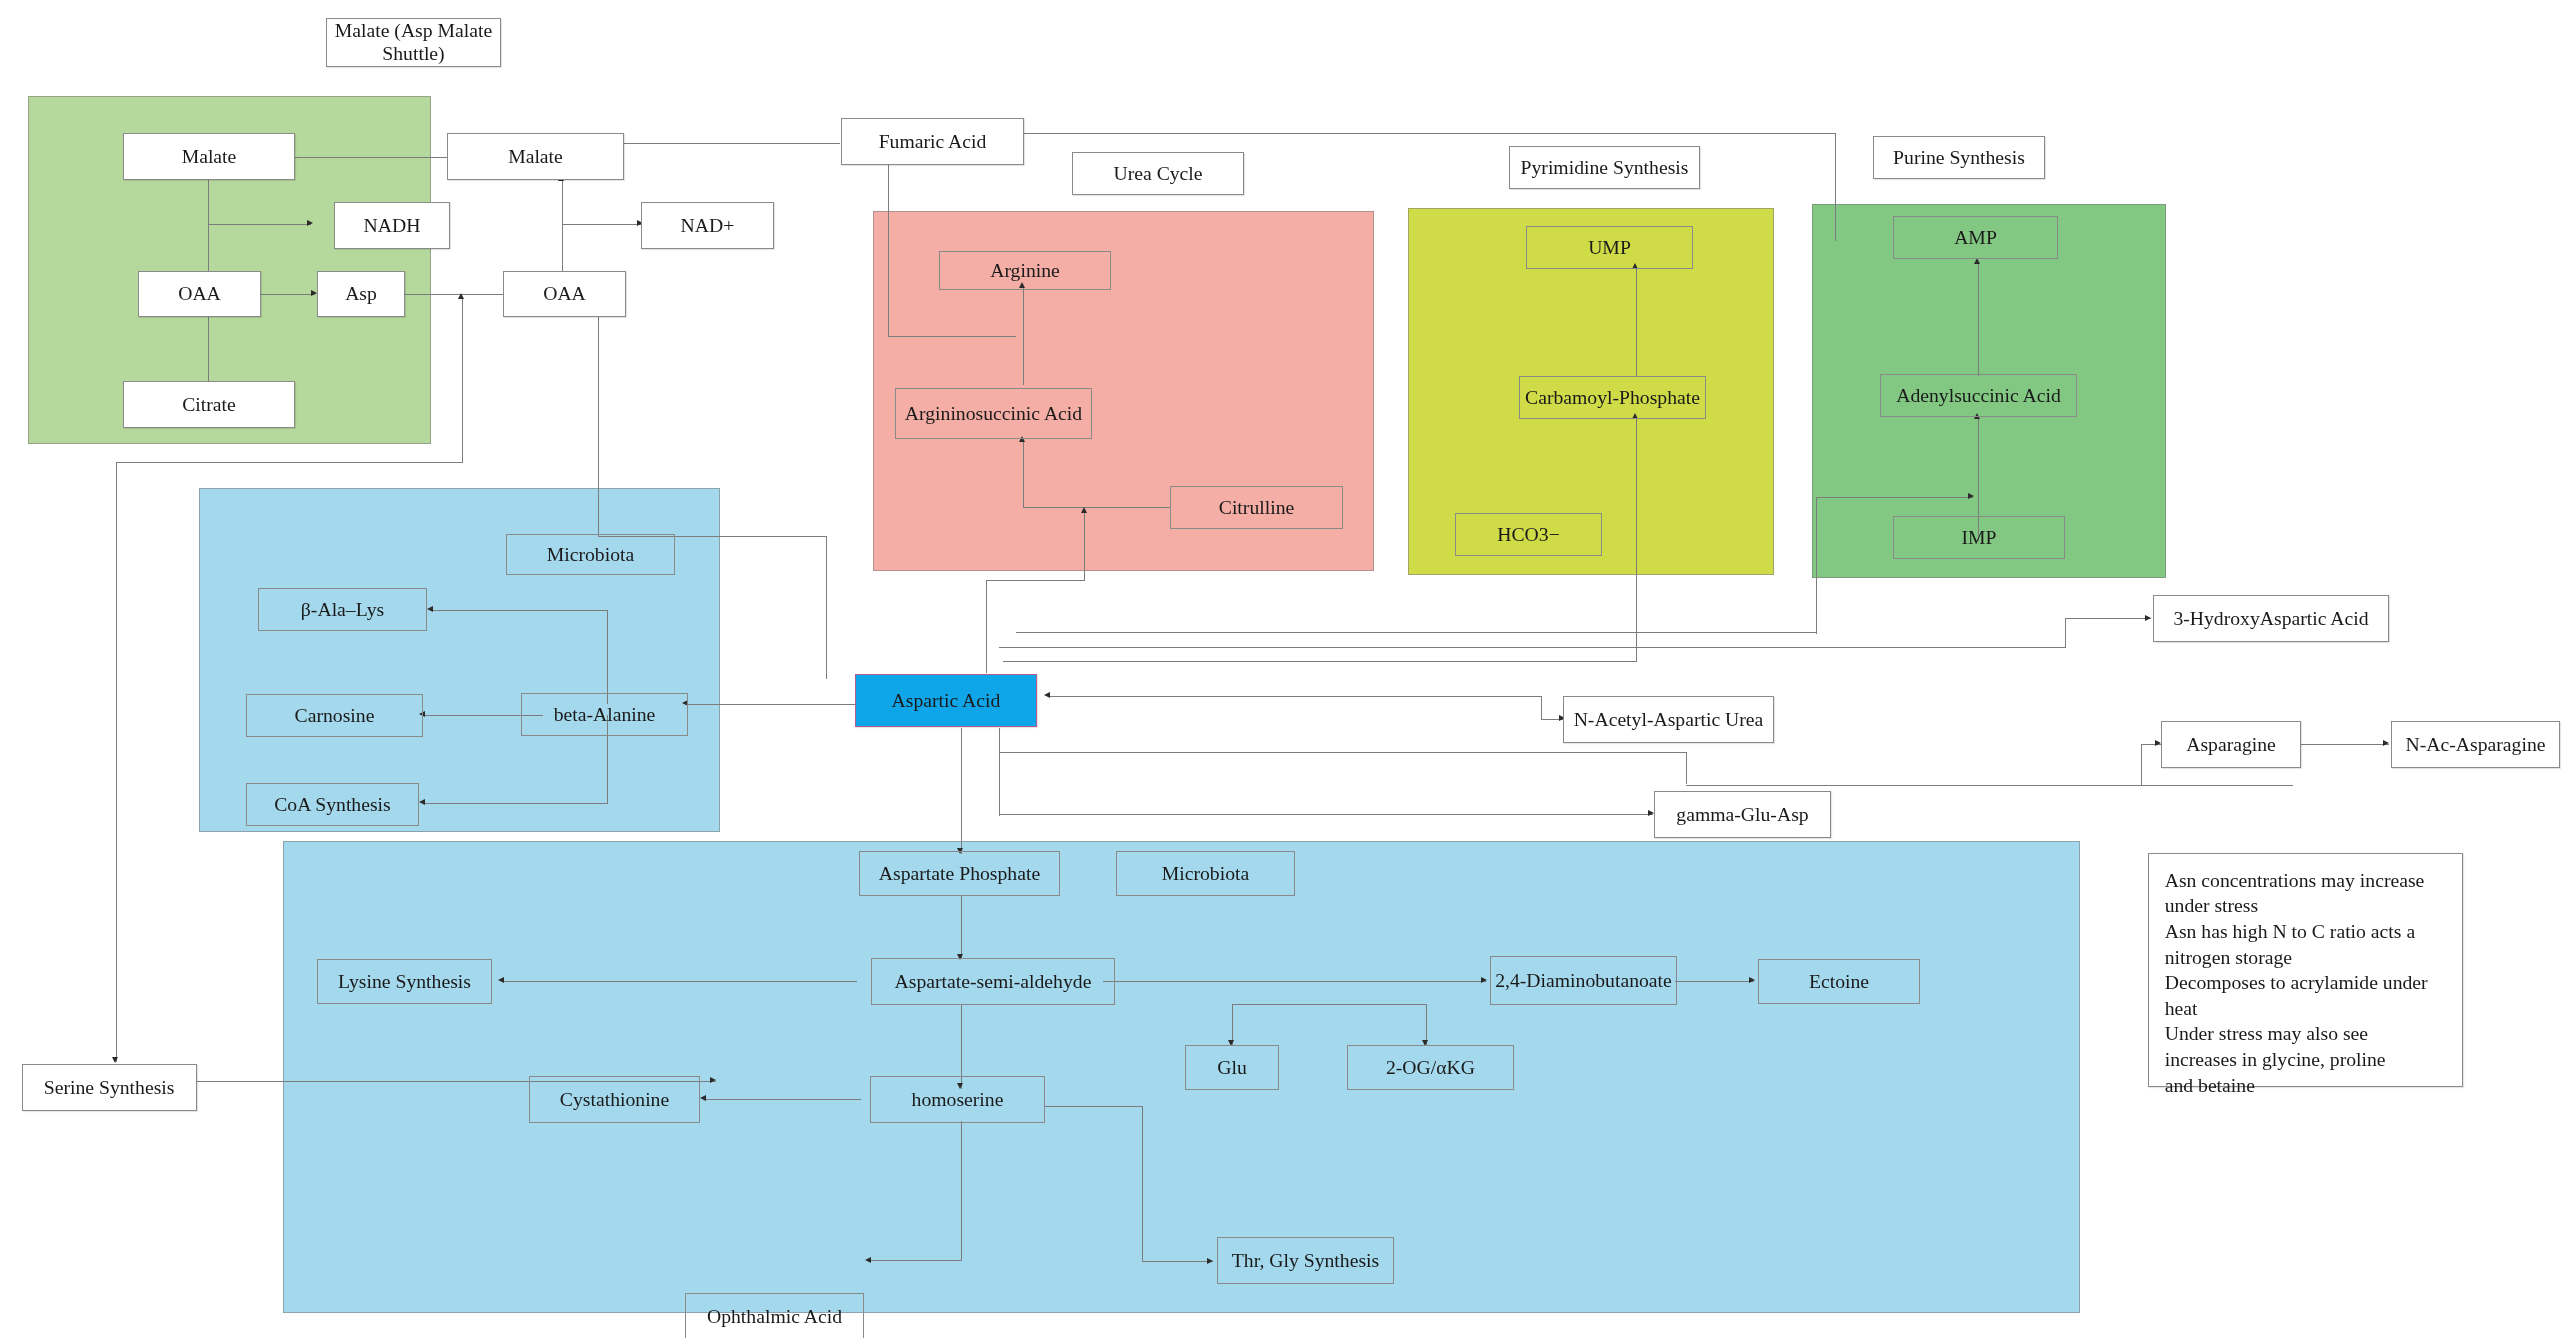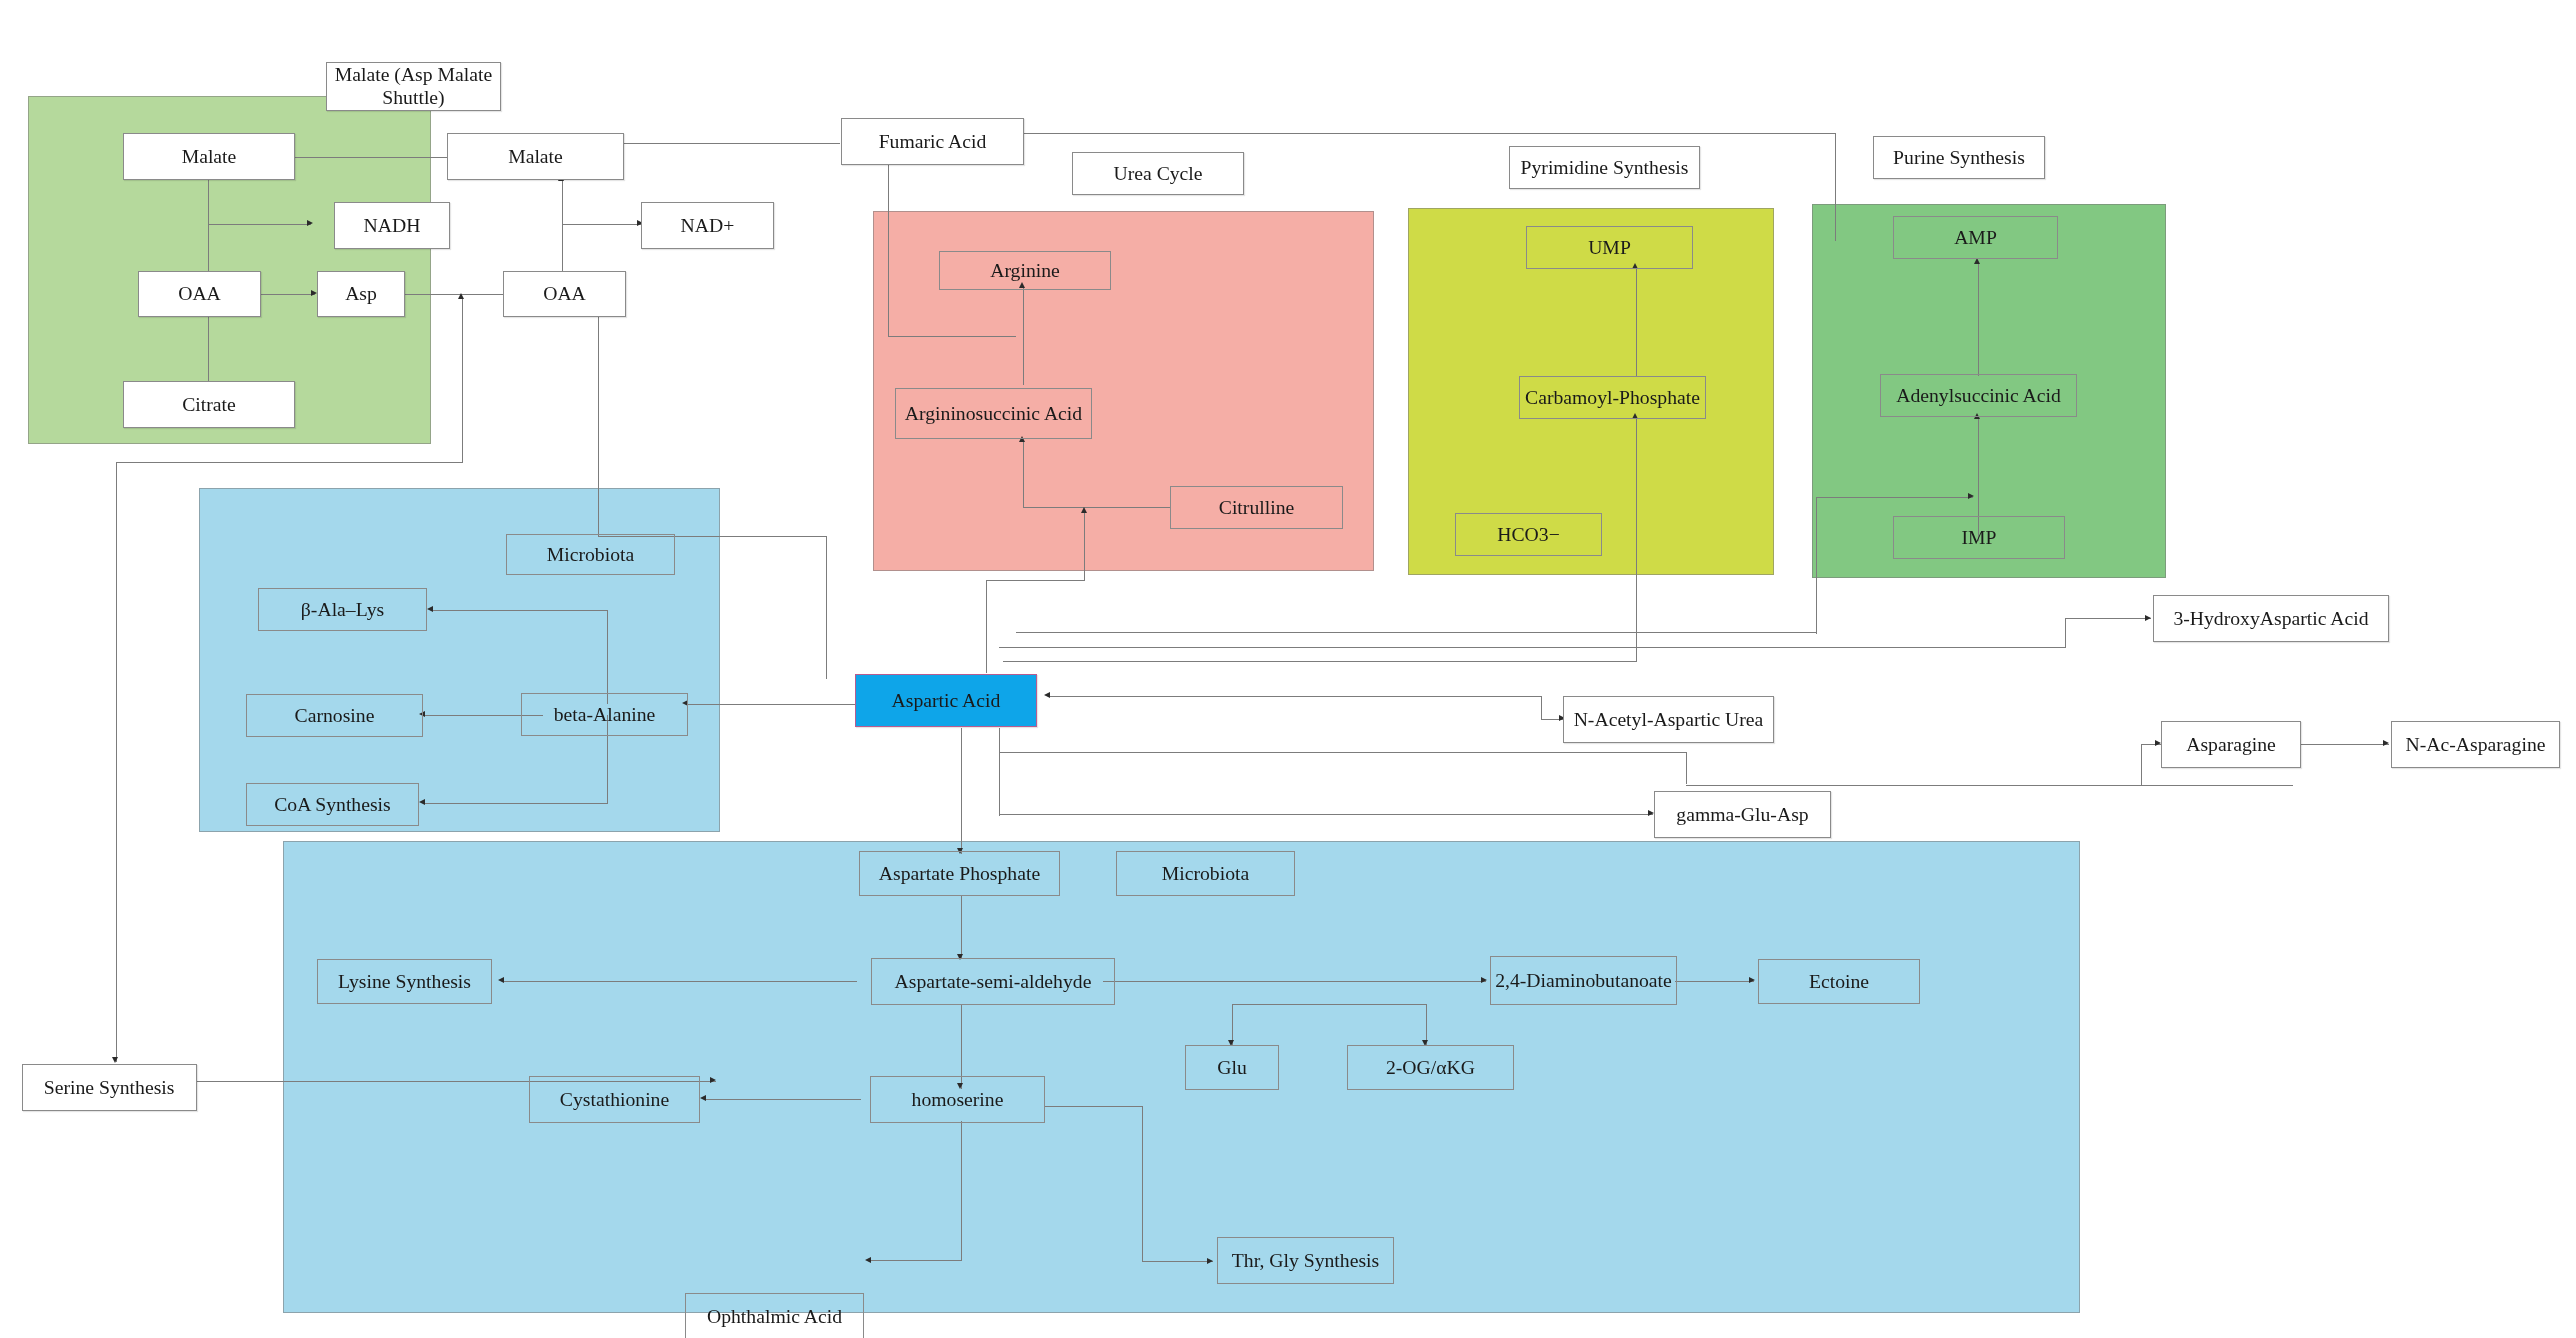--- a/index.html
+++ b/index.html
@@ -225,21 +225,21 @@
 
   <div class="seg v" style="left:961px;top:1121px;height:140px;"></div>
   <div class="seg h" style="left:871px;top:1260px;width:90px;"></div>
   <div class="arrow left" style="left:865px;top:1257px;"></div>
 
   <div class="seg h" style="left:1045px;top:1106px;width:98px;"></div>
   <div class="seg v" style="left:1142px;top:1106px;height:155px;"></div>
   <div class="seg h" style="left:1142px;top:1261px;width:71px;"></div>
   <div class="arrow right" style="left:1207px;top:1258px;"></div>
 
-  <div class="node" style="left:326px;top:17.7px;width:175px;height:49px;margin-top:44px;">Malate
+  <div class="node" style="left:326px;top:17.7px;width:175px;height:49px;">Malate
 (Asp Malate Shuttle)</div>
 
   <div class="node" style="left:123px;top:133px;width:172px;height:47px;">Malate</div>
 
   <div class="node" style="left:334px;top:202px;width:116px;height:47px;">NADH</div>
 
   <div class="node" style="left:138px;top:271px;width:123px;height:46px;">OAA</div>
 
   <div class="node" style="left:317px;top:271px;width:88px;height:46px;">Asp</div>
 
@@ -318,15 +318,24 @@
   <div class="node transparent" style="left:1347px;top:1045px;width:167px;height:45px;">2-OG/αKG</div>
 
   <div class="node transparent" style="left:529px;top:1076px;width:171px;height:47px;">Cystathionine</div>
 
   <div class="node transparent" style="left:870px;top:1076px;width:175px;height:47px;">homoserine</div>
 
   <div class="node transparent" style="left:685px;top:1293px;width:179px;height:47px;">Ophthalmic Acid</div>
 
   <div class="node transparent" style="left:1217px;top:1237px;width:177px;height:47px;">Thr, Gly Synthesis</div>
 
+  <div class="node note" style="left:2148px;top:853px;width:315px;height:234px;">Asn concentrations may increase
+under stress
+Asn has high N to C ratio acts a
+nitrogen storage
+Decomposes to acrylamide under
+heat
+Under stress may also see
+increases in glycine, proline
+and betaine</div>
 
 </div>
 
 
 </body></html>

